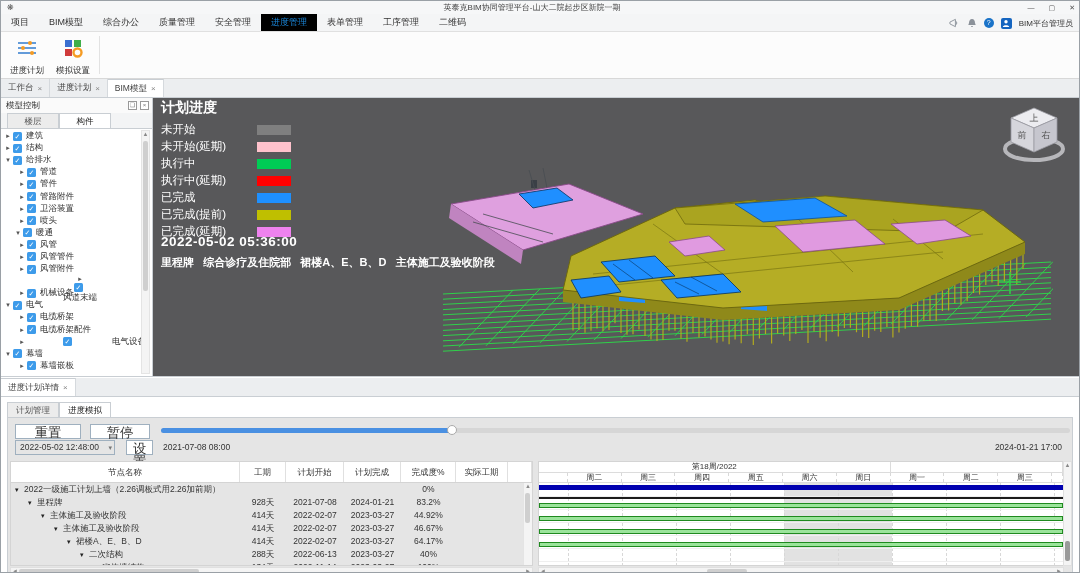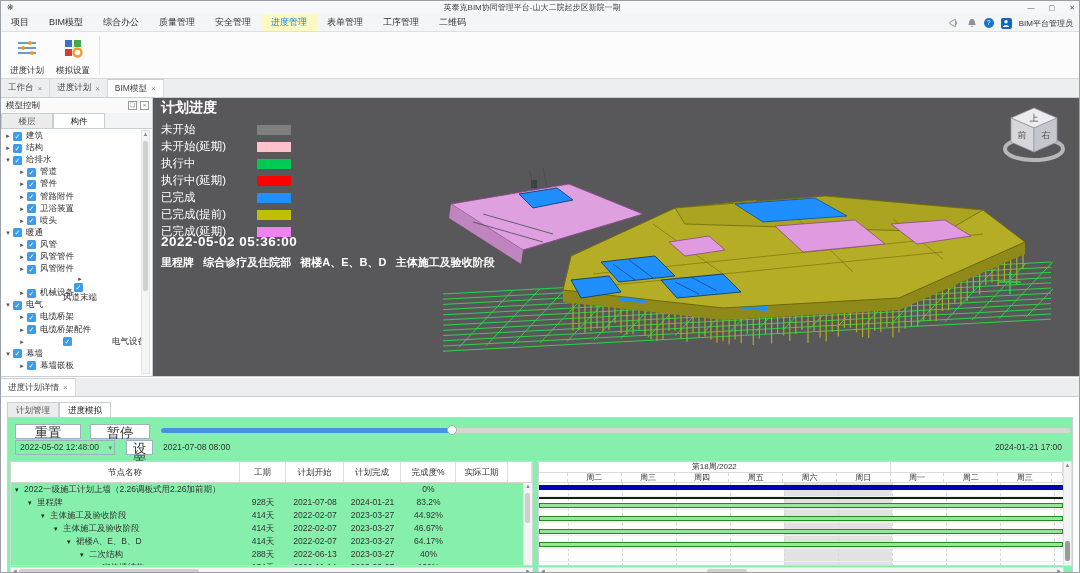--- a/index.html
+++ b/index.html
@@ -10,21 +10,21 @@
   
   .titlebar{position:absolute;left:0;top:0;width:100%;height:13px;background:#f6f7f8;font-size:8px;line-height:13px;}
   .logo{position:absolute;left:6px;top:0;color:#555;font-size:8px;}
   .win-title{position:absolute;left:0;right:16px;text-align:center;color:#444;}
   .winctl{position:absolute;right:4px;top:0;display:flex;gap:14px;color:#555;font-size:7px;}
   .wbtn{cursor:pointer;}
 
   
   .menubar{position:absolute;left:0;top:13px;width:100%;height:18px;background:#f4f5f6;border-bottom:1px solid #e0e0e0;display:flex;align-items:stretch;font-size:9px;}
   .menu-item{padding:0 10px;line-height:17px;color:#333;cursor:pointer;}
-  .menu-item.active{background:#fef9c3;color:#1a86d9;}
+  .menu-item.active{background:#000000;color:#1a86d9;}
   .menu-right{position:absolute;right:6px;top:0;height:18px;display:flex;align-items:center;gap:7px;font-size:8px;color:#333;}
   .help-ic{width:10px;height:10px;border-radius:50%;background:#1a73c8;color:#fff;font-size:7px;line-height:10px;text-align:center;}
   .avatar{width:11px;height:11px;border-radius:2px;background:#1565c0;display:flex;align-items:center;justify-content:center;}
 
   
   .ribbon{position:absolute;left:0;top:31px;width:100%;height:47px;background:#fcfcfc;border-bottom:1px solid #d8d8d8;}
   .tool-btn{position:absolute;top:4px;width:44px;height:38px;text-align:center;cursor:pointer;}
   .tool-btn .t-ic{display:block;margin:2px auto 1px;}
   .tool-btn .t-lb{font-size:8.5px;color:#333;}
   .ribbon-sep{position:absolute;left:98px;top:4px;width:1px;height:38px;background:#e2e2e2;}
@@ -34,21 +34,21 @@
   .dtab{display:flex;align-items:center;gap:4px;padding:0 7px;font-size:8.5px;color:#444;border-right:1px solid #d5d9dd;cursor:pointer;background:#eceef0;}
   .dtab.active{background:#fff;border-top:1px solid #c9ced3;}
   .dtab .x{color:#888;font-size:8px;}
 
   
   .main{position:absolute;left:0;top:97px;width:100%;height:278px;}
   .left-panel{position:absolute;left:0;top:0;width:152px;height:100%;background:#fff;border-right:1px solid #c9ced3;}
   .lp-head{position:absolute;left:0;top:0;width:100%;height:15px;font-size:8.5px;line-height:15px;padding-left:5px;color:#333;background:#fafafa;}
   .lp-icons{position:absolute;right:3px;top:3px;display:flex;gap:3px;}
   .mini-ic{width:9px;height:9px;border:1px solid #999;font-size:6px;line-height:7px;text-align:center;color:#777;background:#fff;cursor:pointer;}
-  .lp-tabs{position:absolute;left:0;top:15px;width:100%;height:16px;border-bottom:1px solid #c9ced3;display:flex;background:#f3f4f5;}
+  .lp-tabs{position:absolute;left:0;top:15px;width:100%;height:16px;border-bottom:1px solid #c9ced3;display:flex;padding-left:6px;background:#f3f4f5;}
   .lp-tab{width:52px;text-align:center;font-size:8.5px;line-height:15px;color:#555;border:1px solid #c9ced3;border-bottom:none;background:#ececec;cursor:pointer;}
   .lp-tab.active{background:#fff;color:#222;position:relative;top:0;}
   .tree{position:absolute;left:0;top:32px;bottom:2px;width:141px;overflow:hidden;}
   .titem{height:12.1px;display:flex;align-items:center;font-size:8.5px;color:#333;cursor:pointer;white-space:nowrap;}
   .arrow{width:8px;font-size:7px;color:#555;text-align:center;flex:none;}
   .cbox{width:9px;height:9px;border-radius:1.5px;background:#3d9bea;color:#fff;font-size:7px;line-height:9px;text-align:center;margin:0 4px 0 1px;flex:none;cursor:pointer;}
   .vscroll{position:absolute;right:2px;top:32px;bottom:2px;width:9px;background:#f4f4f4;border:1px solid #e4e4e4;font-size:6px;color:#888;text-align:center;}
   .vthumb{position:absolute;left:1px;width:5px;background:#cfcfcf;border-radius:2px;}
 
   
@@ -62,21 +62,21 @@
   .vp-mile{position:absolute;left:8px;top:157px;color:#fff;font-size:11px;font-weight:bold;white-space:pre;}
   .navcube{position:absolute;right:10px;top:4px;}
   .modelsvg{position:absolute;left:270px;top:66px;}
 
   
   .bottom{position:absolute;left:0;top:375px;width:100%;height:198px;background:#fff;border-top:1px solid #c9ced3;font-size:8.5px;}
   .btabs{position:absolute;left:0;top:1px;width:100%;height:19px;background:#eceef0;border-bottom:1px solid #c9ced3;display:flex;}
   .subtabs{position:absolute;left:6px;top:25px;height:16px;display:flex;}
   .stab{padding:0 8px;line-height:15px;border:1px solid #c9ced3;background:#ececec;color:#555;cursor:pointer;}
   .stab.active{background:#fff;color:#222;border-bottom-color:#fff;}
-  .bbox{position:absolute;left:6px;right:6px;top:40px;bottom:1px;border:1px solid #c9ced3;background:#86efac;}
+  .bbox{position:absolute;left:6px;right:6px;top:40px;bottom:1px;border:1px solid #c9ced3;background:#e5e5e5;}
   .btn{position:absolute;height:15px;border:1px solid #9fb0bf;background:#fff;text-align:center;line-height:13px;color:#333;cursor:pointer;}
   .combo{position:absolute;left:7px;top:22px;width:100px;height:15px;border:1px solid #9fb0bf;line-height:13px;padding-left:4px;cursor:pointer;}
   .combo .carr{position:absolute;right:2px;top:0;color:#777;font-size:7px;}
   .slider{position:absolute;left:153px;top:10px;width:909px;height:5px;background:#d6d6d6;border-radius:3px;cursor:pointer;}
   .sfill{position:absolute;left:0;top:0;height:100%;background:#4a90e2;border-radius:3px;}
   .sthumb{position:absolute;top:-3px;width:10px;height:10px;border-radius:50%;background:#fff;border:1px solid #aaa;cursor:grab;}
   .rlabel{position:absolute;top:24px;color:#333;}
 
   
   .sched{position:absolute;left:2px;top:43px;width:523px;height:105px;border:1px solid #d4d4d4;overflow:hidden;}
@@ -235,21 +235,21 @@
           <div class="titem" style="padding-left: 17px;">
             <span class="arrow">▸</span>
             <span class="cbox">✓</span>
             <span>卫浴装置</span>
           </div>
           <div class="titem" style="padding-left: 17px;">
             <span class="arrow">▸</span>
             <span class="cbox">✓</span>
             <span>喷头</span>
           </div>
-          <div class="titem" style="padding-left: 3px;">
+          <div class="titem" style="padding-left: 13px;">
             <span class="arrow">▾</span>
             <span class="cbox">✓</span>
             <span>暖通</span>
           </div>
           <div class="titem" style="padding-left: 17px;">
             <span class="arrow">▸</span>
             <span class="cbox">✓</span>
             <span>风管</span>
           </div>
           <div class="titem" style="padding-left: 17px;">

